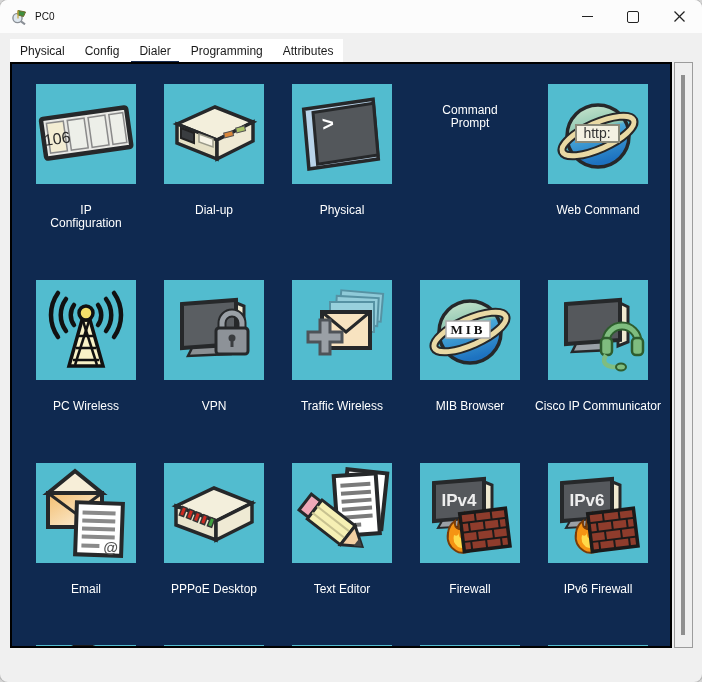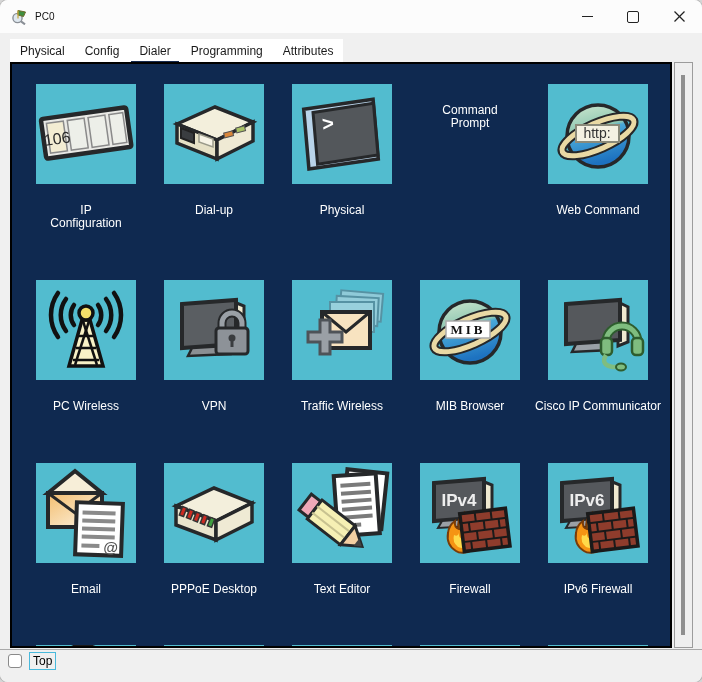--- a/index.html
+++ b/index.html
@@ -455,18 +455,14 @@
         </div>
       </div>
     </div>
 
   </div>
 
   <div class="vscroll">
     <div class="vthumb"></div>
   </div>
 
-  <div class="footer">
-    <div class="chk"></div>
-    <div class="chk-label">Top</div>
-  </div>
 
 </div>
 
 </body></html>

